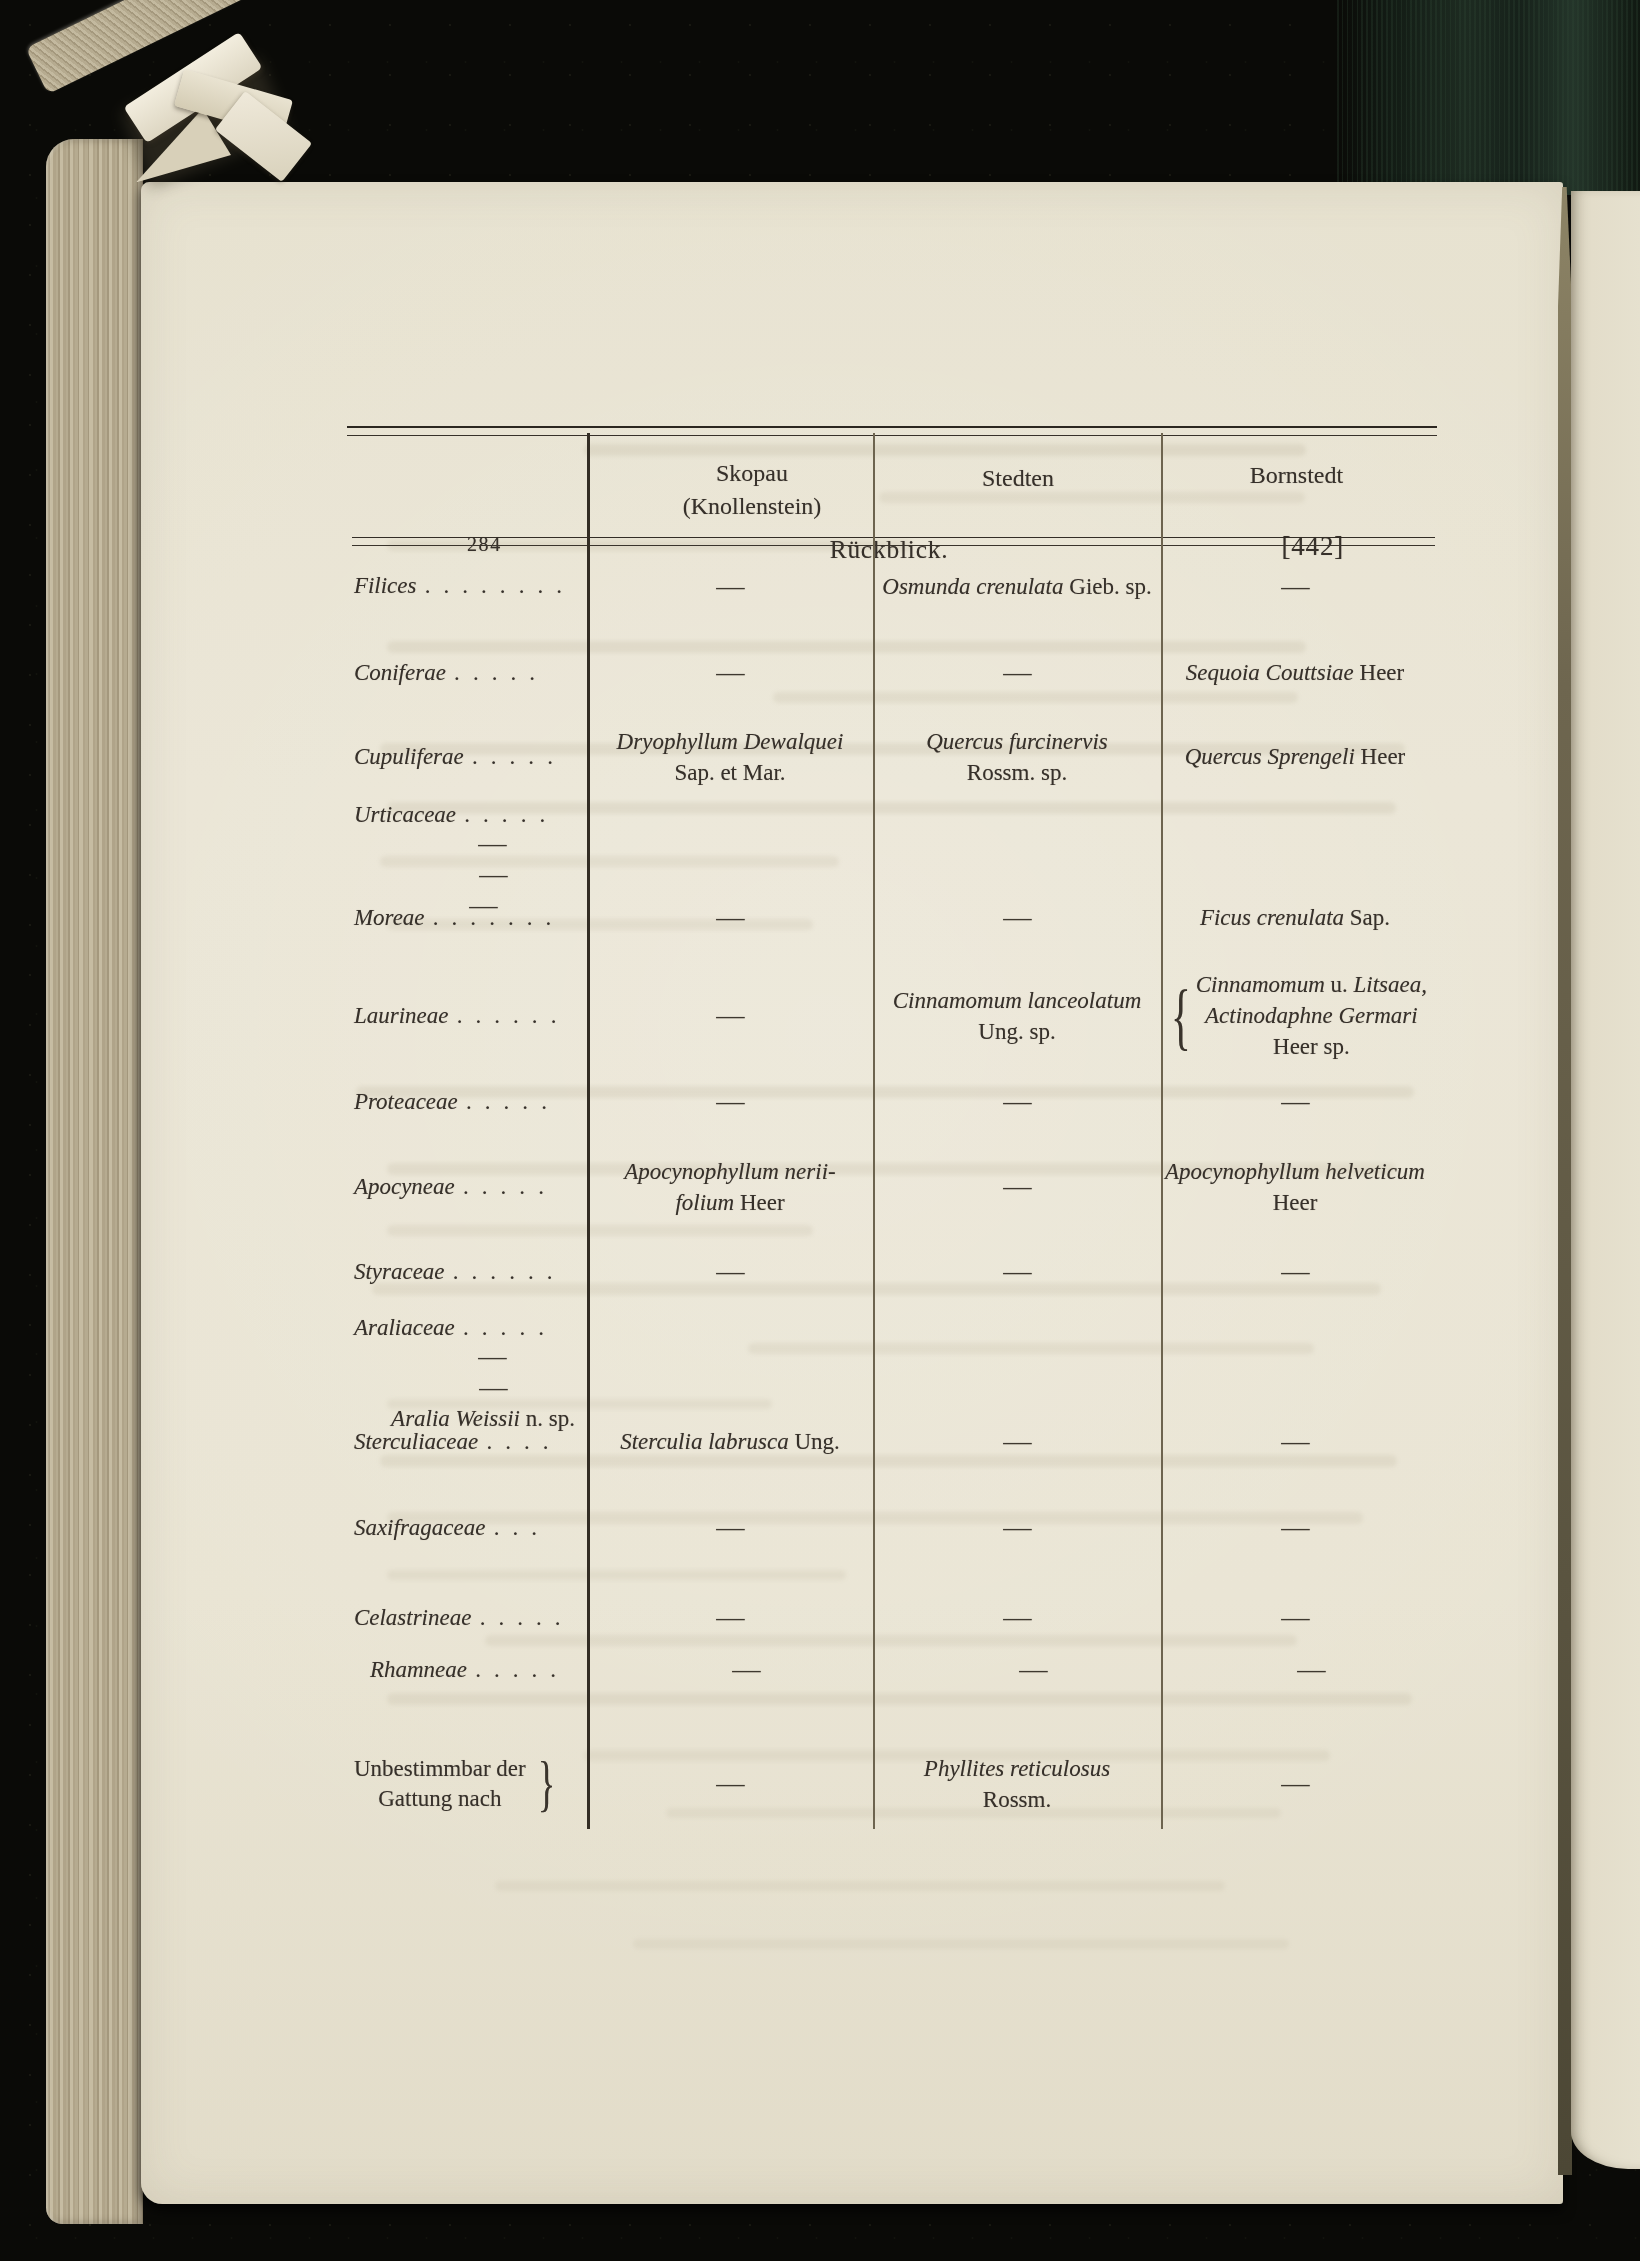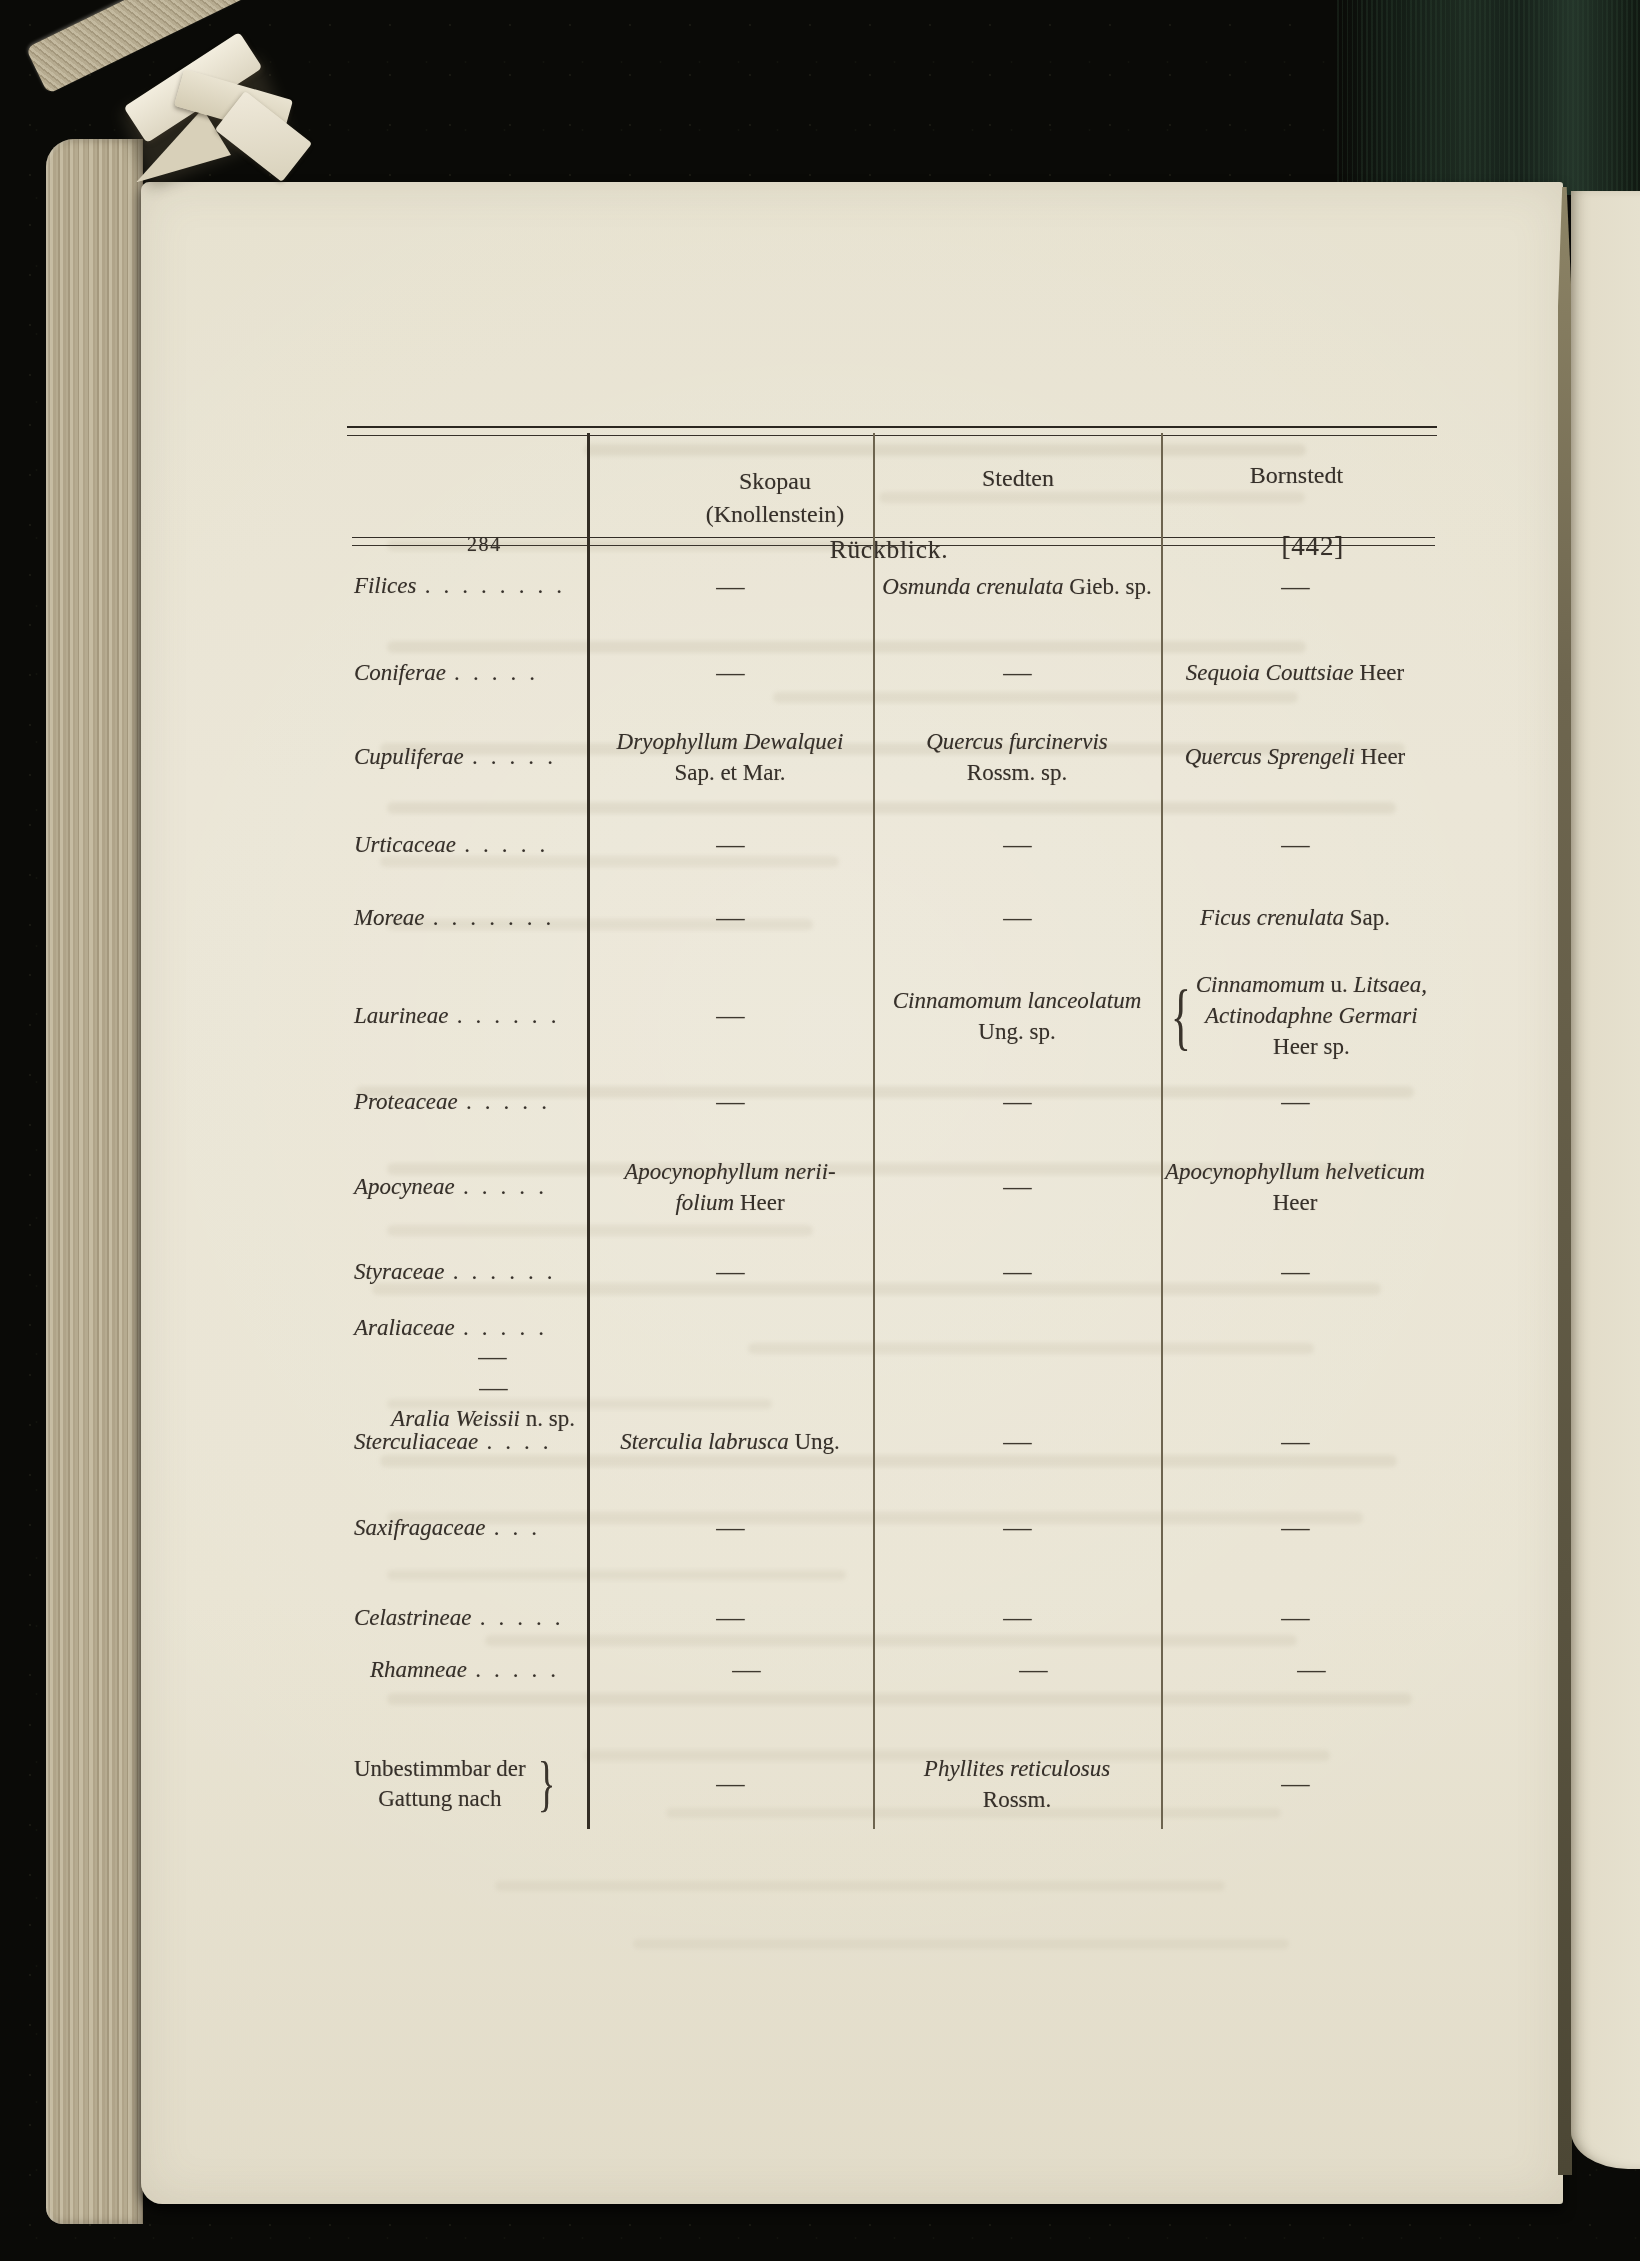--- a/index.html
+++ b/index.html
@@ -75,21 +75,21 @@
 
   
   .tbl{position:absolute;left:208px;top:244px;width:1080px;font-size:23px;}
   .rule-top{position:absolute;left:-1.6px;top:0;width:1090px;height:7.4px;border-top:2.5px solid #2c2720;border-bottom:1.6px solid #37312a;}
   .rule-head{position:absolute;left:3.3px;top:111px;width:1083px;height:6.6px;border-top:1.6px solid #332d26;border-bottom:1.6px solid #3a342c;}
   .vline{position:absolute;top:6.6px;height:1396px;background:#6d644f;width:1.6px;}
   .vline.v1{left:238px;width:2.5px;background:#332d24;}
   .vline.v2{left:524px;}
   .vline.v3{left:812px;}
   .hcell{position:absolute;text-align:center;font-size:24px;line-height:33px;}
-  .hc1{left:239px;width:328px;top:39px;margin-left:23px;}
+  .hc1{left:239px;width:328px;top:31px;}
   .hc2{left:526px;width:286px;top:36px;}
   .hc3{left:814px;width:267px;top:33px;}
   .rows{position:absolute;left:0;top:117px;width:1080px;height:1288px;}
   .trow{position:absolute;left:0;width:1080px;height:85px;display:flex;}
   .lcell{width:238px;display:flex;align-items:center;padding-left:4.9px;box-sizing:border-box;}
   .rl i{font-style:italic;}
   .dots{letter-spacing:1.6px;word-spacing:4.1px;margin-left:8.2px;white-space:nowrap;}
   .dcell{display:flex;align-items:center;justify-content:center;text-align:center;line-height:31px;}
   .c1{width:286px;}.c2{width:288px;}.c3{width:268px;}
   .dash{display:inline-block;transform:scaleX(1.15);font-size:24.6px;color:#3e382f;}
@@ -203,21 +203,21 @@
                 <div><i class="seg">Quercus furcinervis</i></div>
                 <div><span class="seg">Rossm. sp.</span></div>
               </div>
             </div>
             <div class="dcell c3">
               <div class="cellines">
                 <div><i class="seg">Quercus Sprengeli</i><span class="seg"> Heer</span></div>
               </div>
             </div>
           </div>
-          <div class="trow" style="top: 259px;">
+          <div class="trow" style="top: 259px; flex-direction: column;">
             <div class="lcell">
               <span class="rl"><i>Urticaceae</i><span class="dots">. . . . .</span></span>
             </div>
             <div class="dcell c1">
               <span class="dash">—</span>
             </div>
             <div class="dcell c2">
               <span class="dash">—</span>
             </div>
             <div class="dcell c3">

